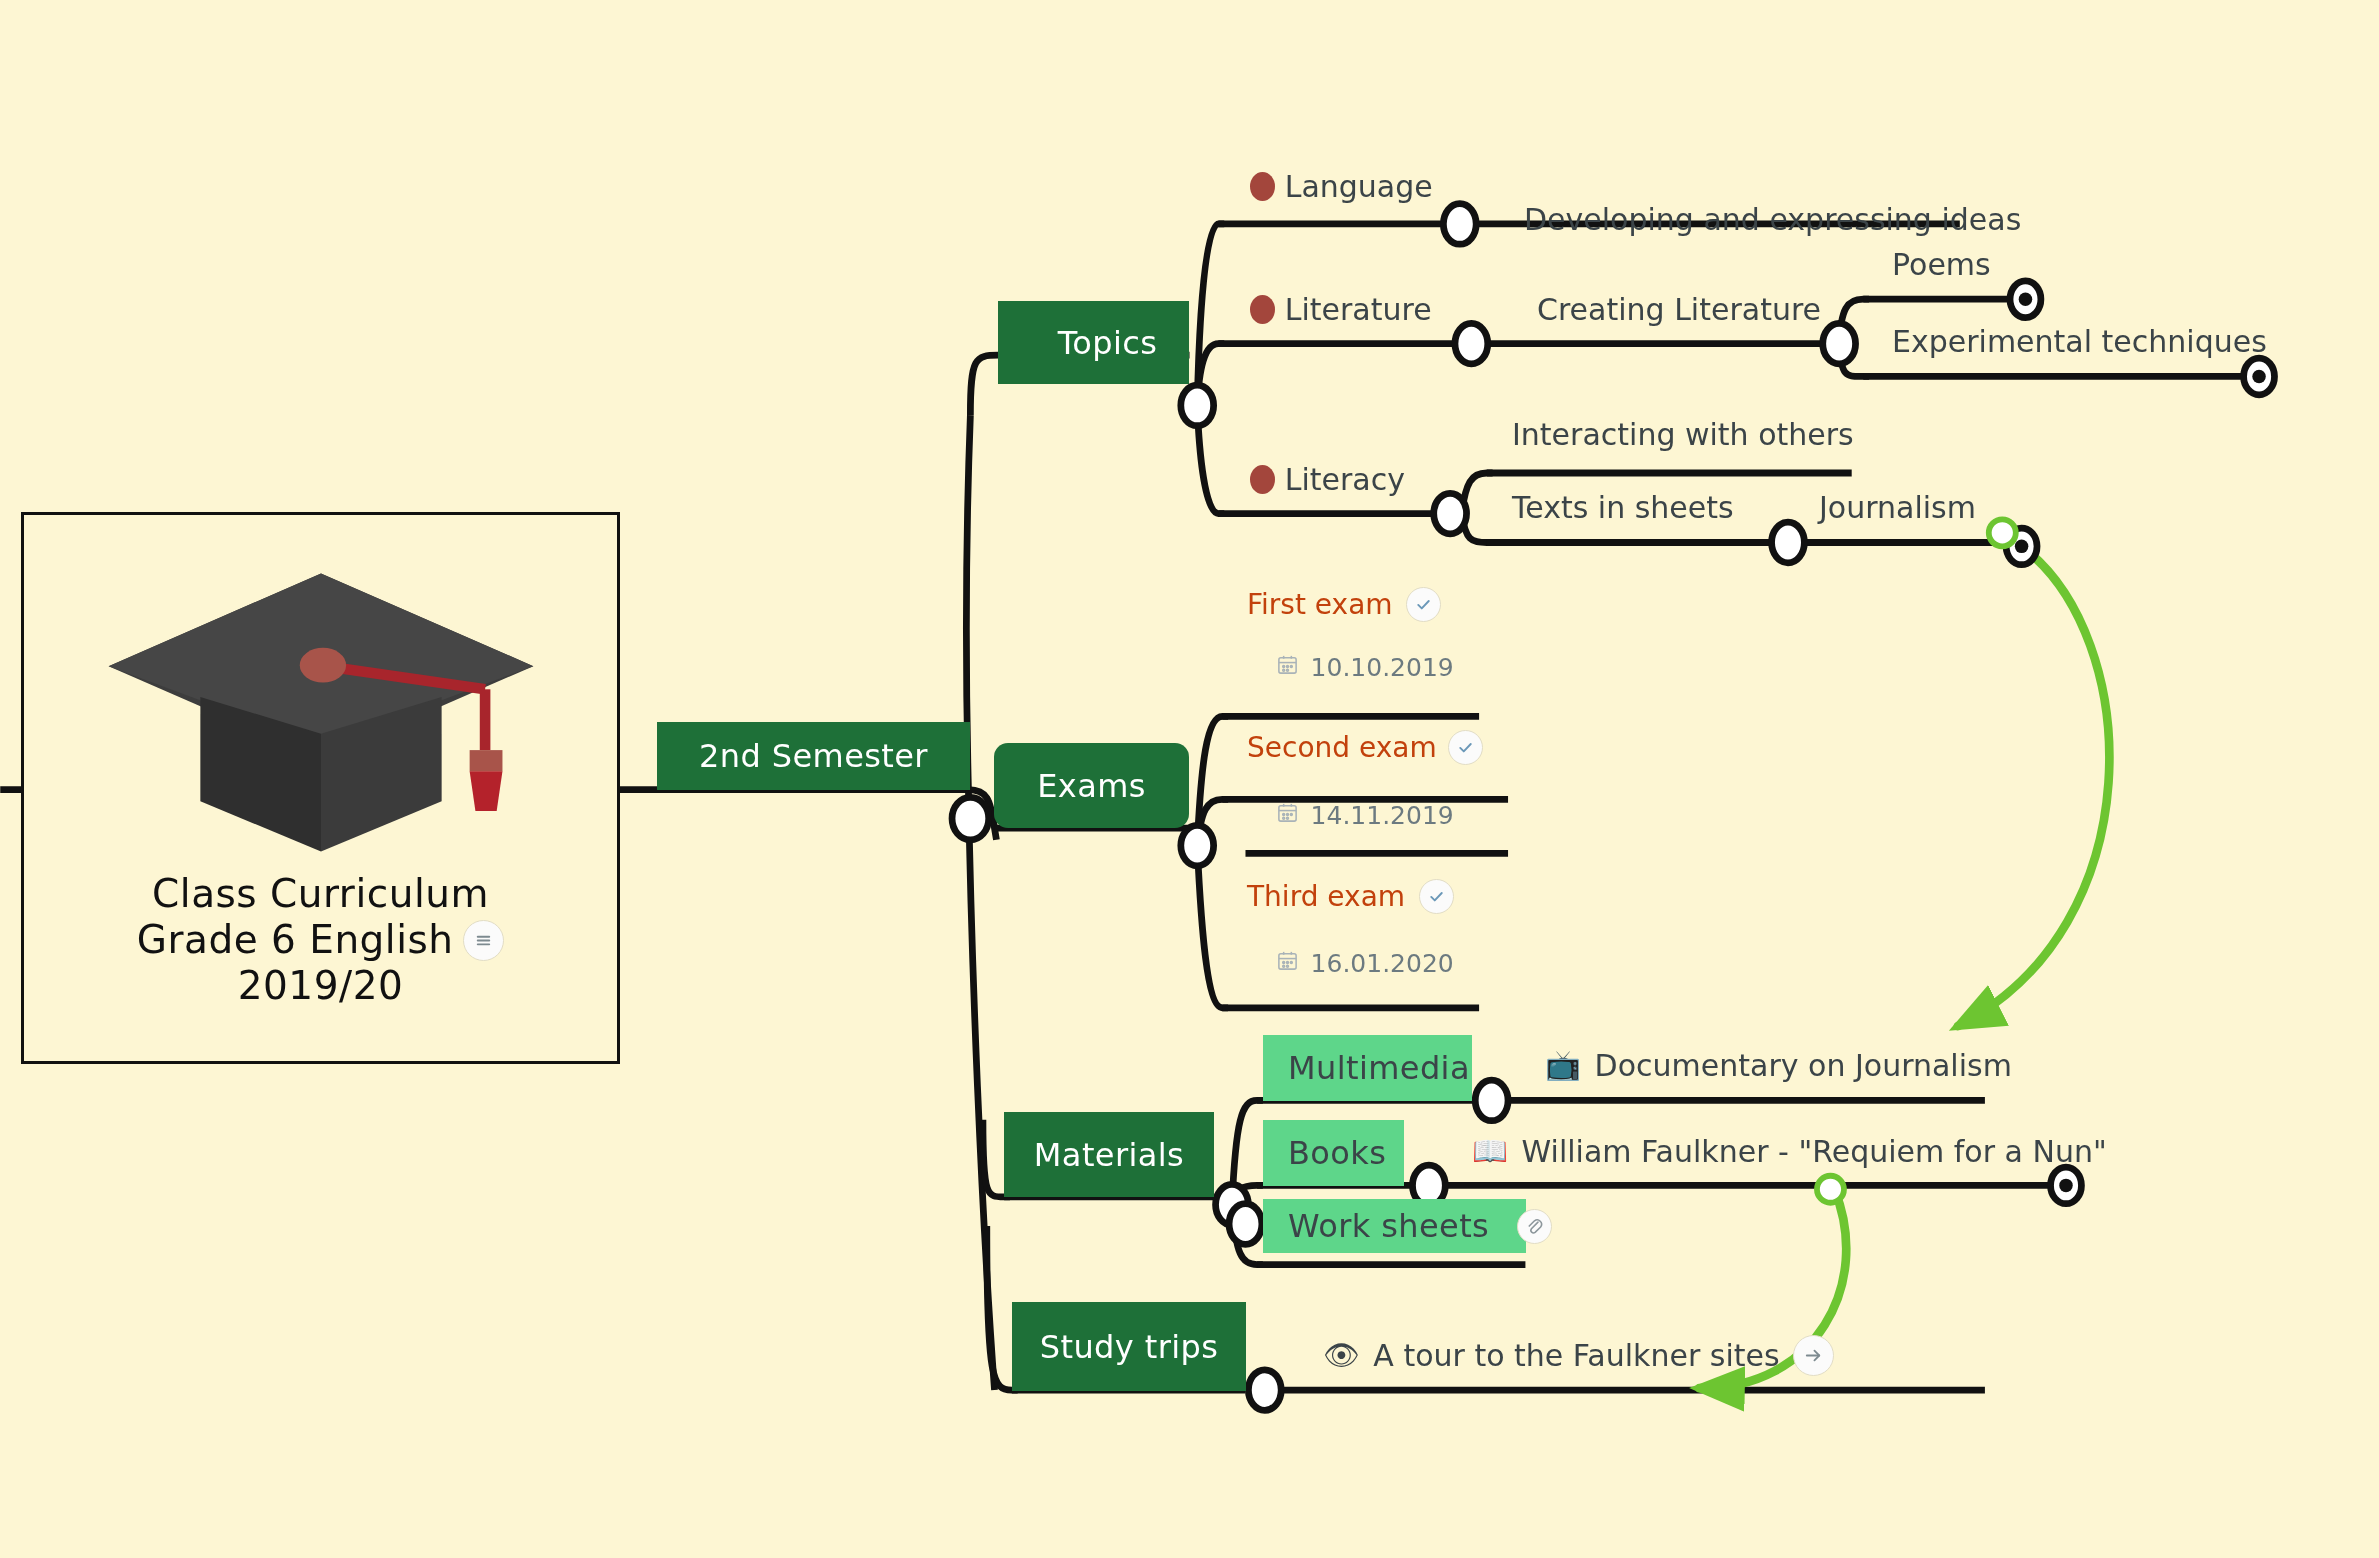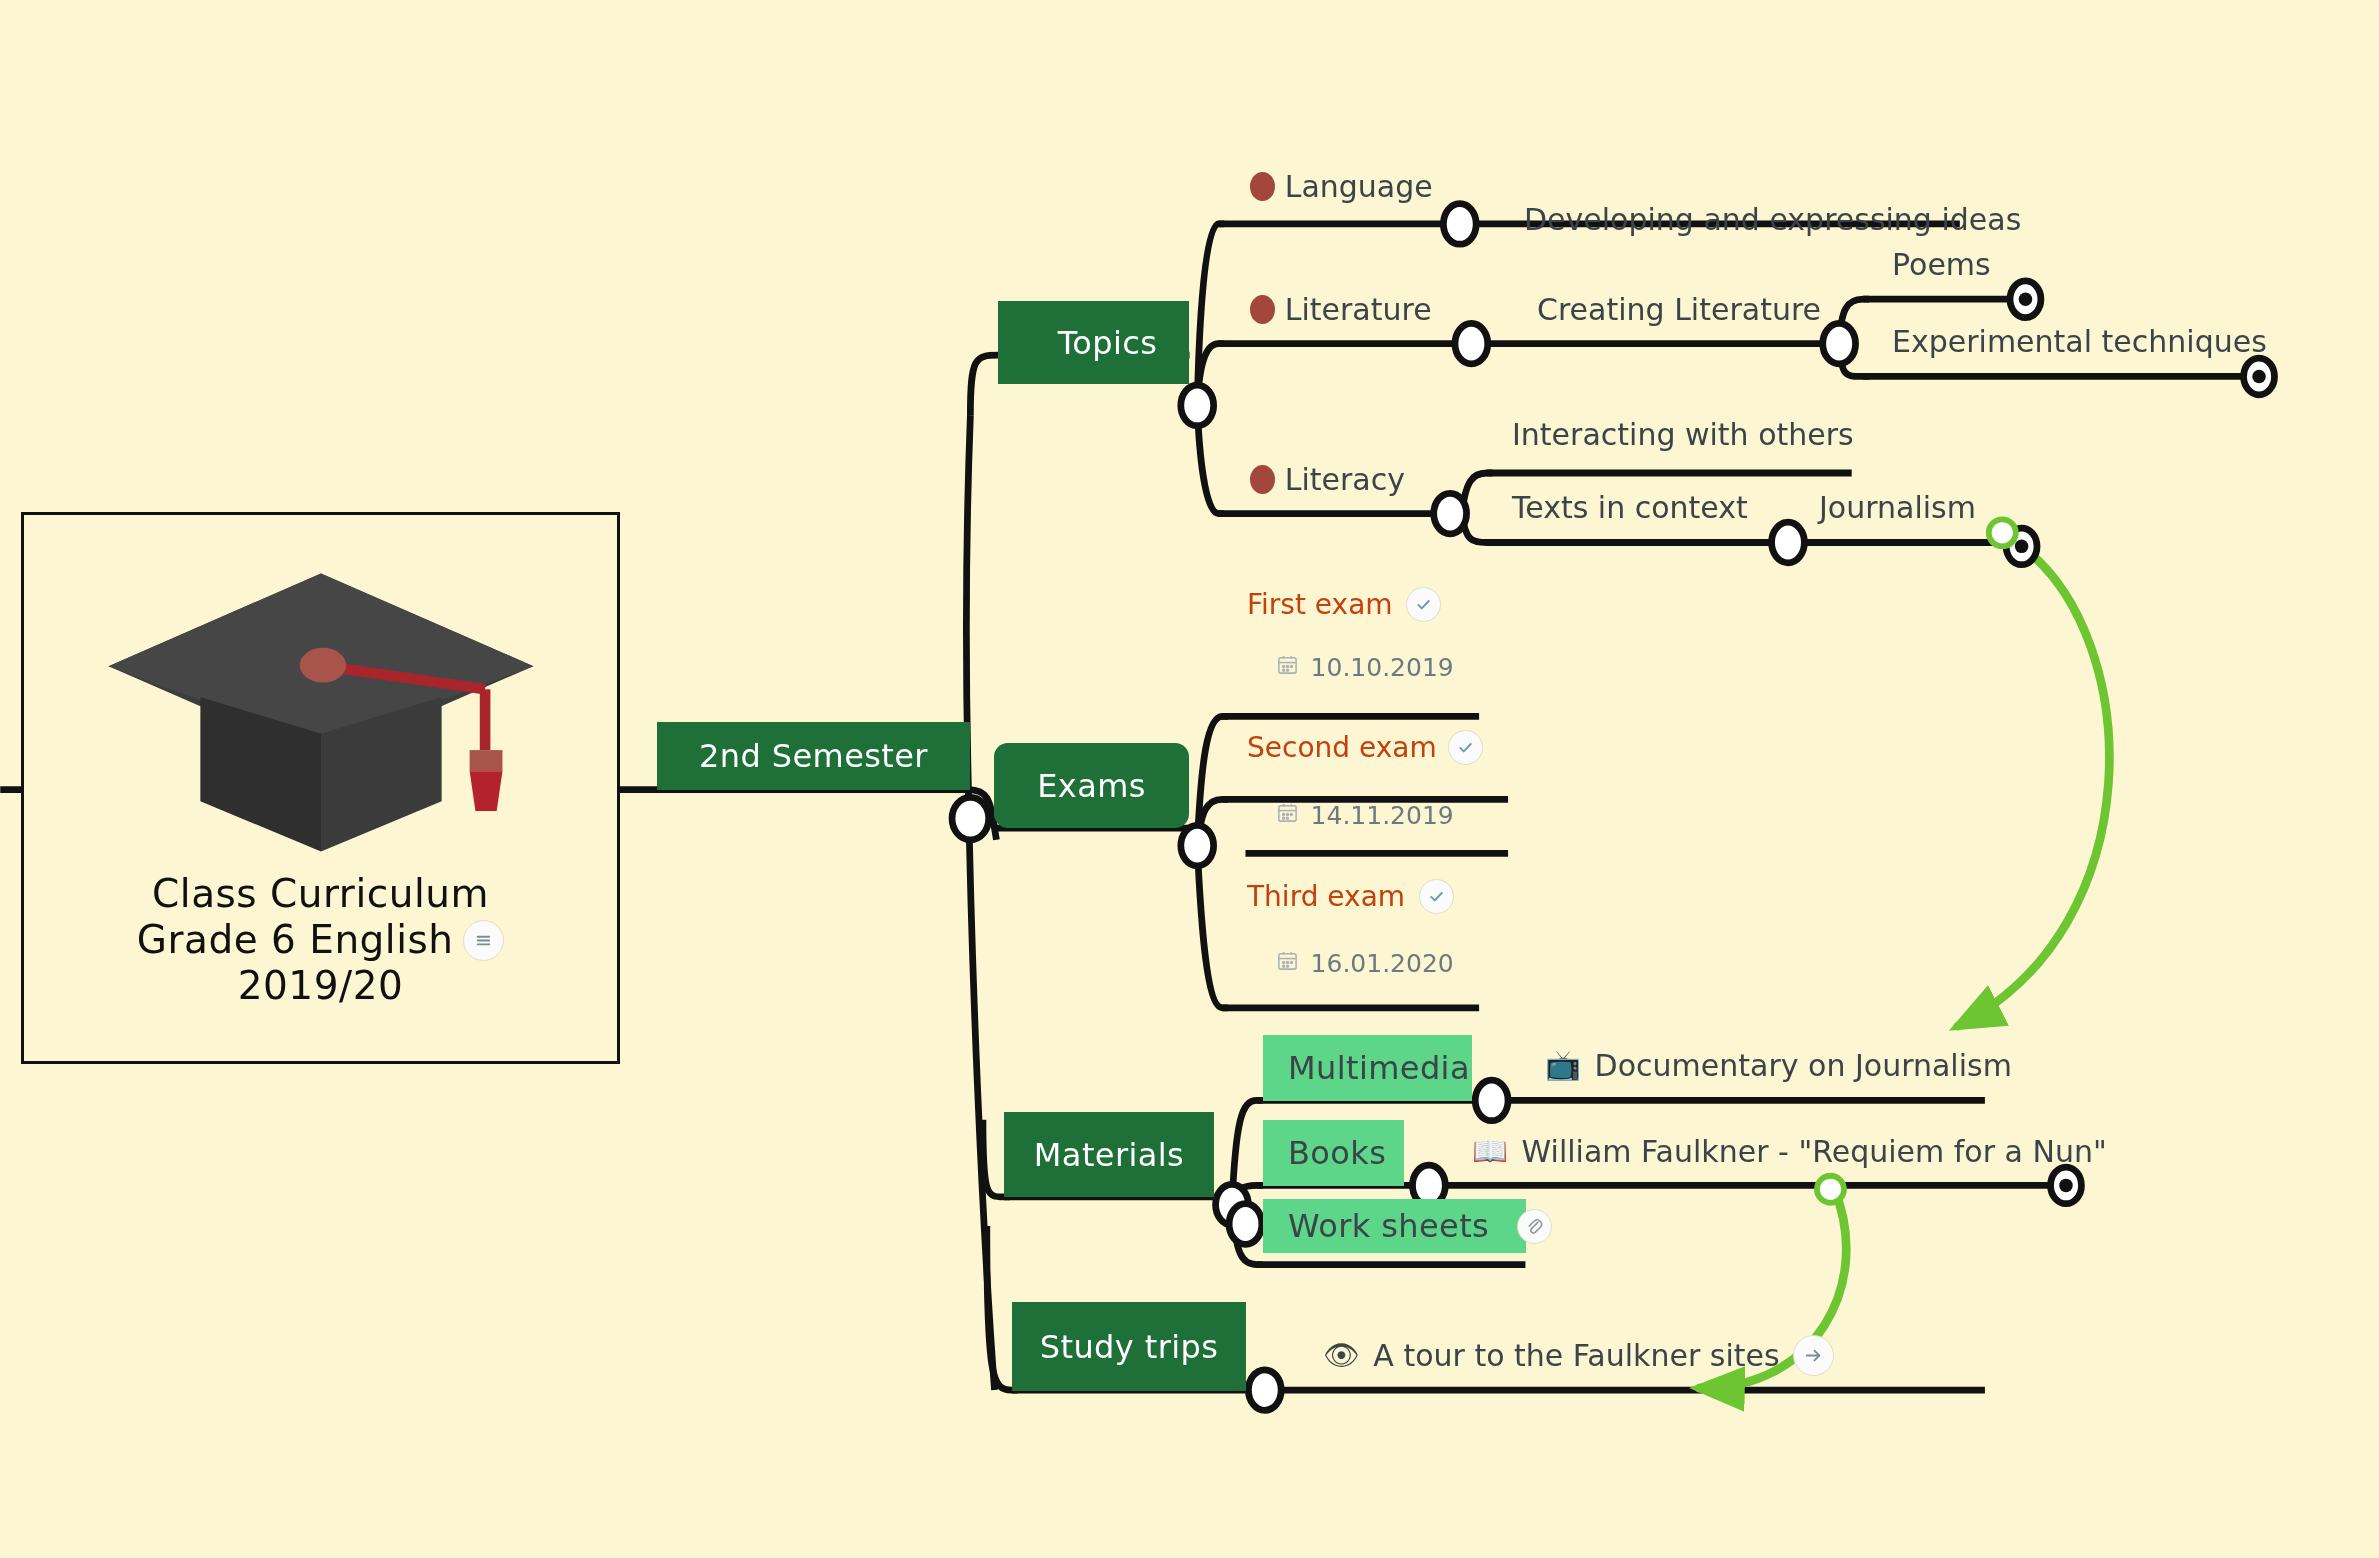--- a/index.html
+++ b/index.html
@@ -325,21 +325,21 @@
   <div class="tlabel" style="left:1250px; top:462px;">
     <span class="bullet"></span>
     <span>Literacy</span>
   </div>
 
   <div class="tlabel" style="left:1512px; top:417px;">
     <span>Interacting with others</span>
   </div>
 
   <div class="tlabel" style="left:1512px; top:490px;">
-    <span>Texts in context</span>
+    <span>Texts in sheets</span>
   </div>
 
   <div class="tlabel" style="left:1819px; top:490px;">
     <span>Journalism</span>
   </div>
 
   <div class="tlabel exam" style="left:1247px; top:587px; gap:13.5px;">
     <span>First exam</span>
     <span class="circ-icon">
       <svg viewBox="0 0 24 24" width="21" height="21" fill="none" stroke="#6b98b8" stroke-width="2.2" stroke-linecap="round" stroke-linejoin="round">

